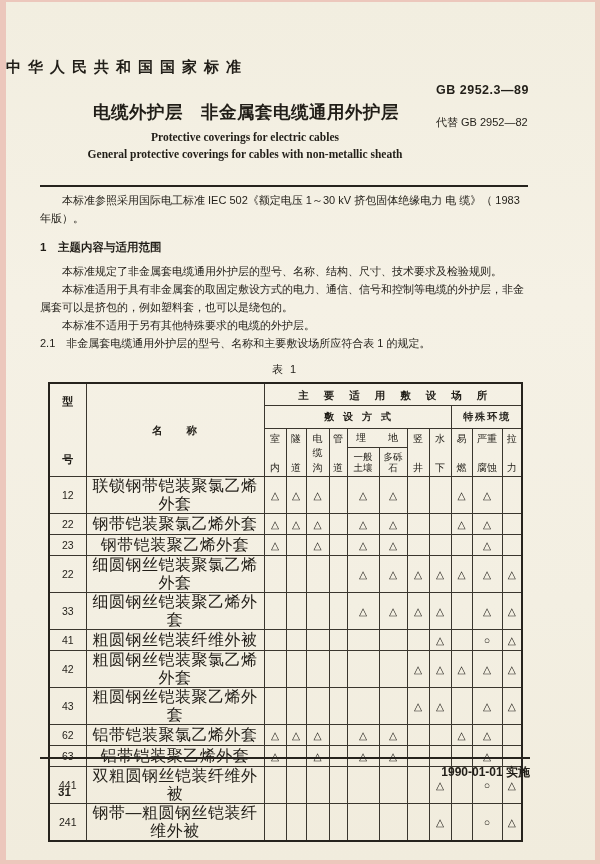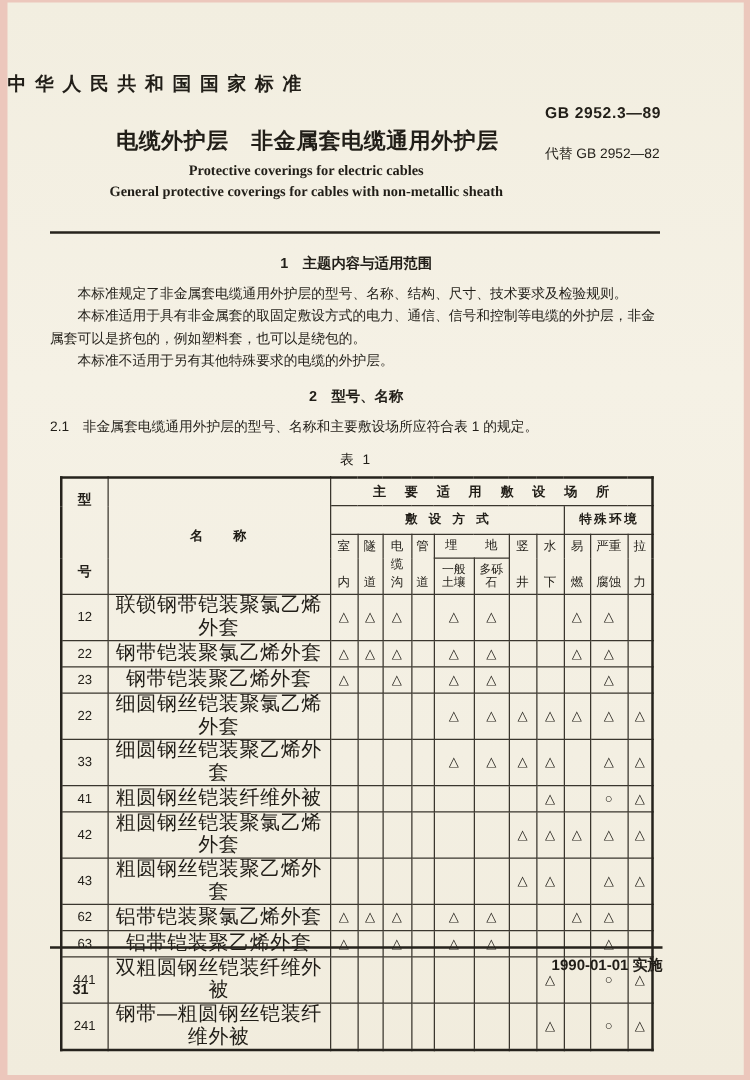--- a/index.html
+++ b/index.html
@@ -25,21 +25,21 @@
     font-family:"Liberation Serif",serif;font-weight:bold;font-size:11.5px;}
   .en1{top:129px;}
   .en2{top:146px;}
   .rule{position:absolute;height:2px;background:#26231d;}
   .rule-top{top:183px;left:34px;width:488px;}
   .rule-foot{top:755px;left:34px;width:490px;}
   
   .content{position:absolute;top:189px;left:34px;width:490px;font-size:11px;line-height:18px;}
   .content p{margin:0;text-indent:22px;}
   .content p.noindent{text-indent:0;}
-  .h-sec{font-size:11.5px;font-weight:bold;margin:11px 0 6px 0;text-align:center;}
+  .h-sec{font-size:11.5px;font-weight:bold;margin:11px 0 6px 0;}
   .tbl-caption{text-align:center;font-size:11px;margin:8px 0 4px 0;letter-spacing:2px;}
   
   table.t1{border-collapse:collapse;table-layout:fixed;width:475px;margin-left:8px;
     border:2px solid #26231d;}
   table.t1 td{border:1px solid #3a362e;text-align:center;padding:0;overflow:hidden;}
   tr.h1 td{height:21px;font-size:10.5px;font-weight:bold;}
   .span-main{letter-spacing:15px;text-indent:15px;}
   tr.h2 td{height:22px;font-size:10px;font-weight:bold;}
   .span-method{letter-spacing:9px;text-indent:9px;}
   .span-special{letter-spacing:2px;text-indent:2px;}
@@ -71,27 +71,27 @@
 
     <div class="nat-label">中华人民共和国国家标准</div>
     <div class="gb-code">GB 2952.3—89</div>
     <div class="cn-title">电缆外护层　非金属套电缆通用外护层</div>
     <div class="replaces">代替 GB 2952—82</div>
     <div class="en-title en2">General protective coverings for cables with non-metallic sheath</div>
     <div class="en-title en1">Protective coverings for electric cables</div>
     <div class="rule rule-top"></div>
 
     <div class="content">
+      <p>本标准参照采用国际电工标准 IEC 502《额定电压 1～30 kV 挤包固体绝缘电力 电 缆》（ 1983 年版）。</p>
 
       <div class="h-sec">1　主题内容与适用范围</div>
       <p>本标准规定了非金属套电缆通用外护层的型号、名称、结构、尺寸、技术要求及检验规则。</p>
       <p>本标准适用于具有非金属套的取固定敷设方式的电力、通信、信号和控制等电缆的外护层，非金属套可以是挤包的，例如塑料套，也可以是绕包的。</p>
       <p>本标准不适用于另有其他特殊要求的电缆的外护层。</p>
 
-      <div class="h-sec">2　型号、名称</div>
       <p class="noindent">2.1　非金属套电缆通用外护层的型号、名称和主要敷设场所应符合表 1 的规定。</p>
 
       <div class="tbl-caption">表 1</div>
 
       <table class="t1">
         <colgroup>
           <col style="width:37px">
             <col style="width:178px">
           <col style="width:22px">
             <col style="width:20px">

